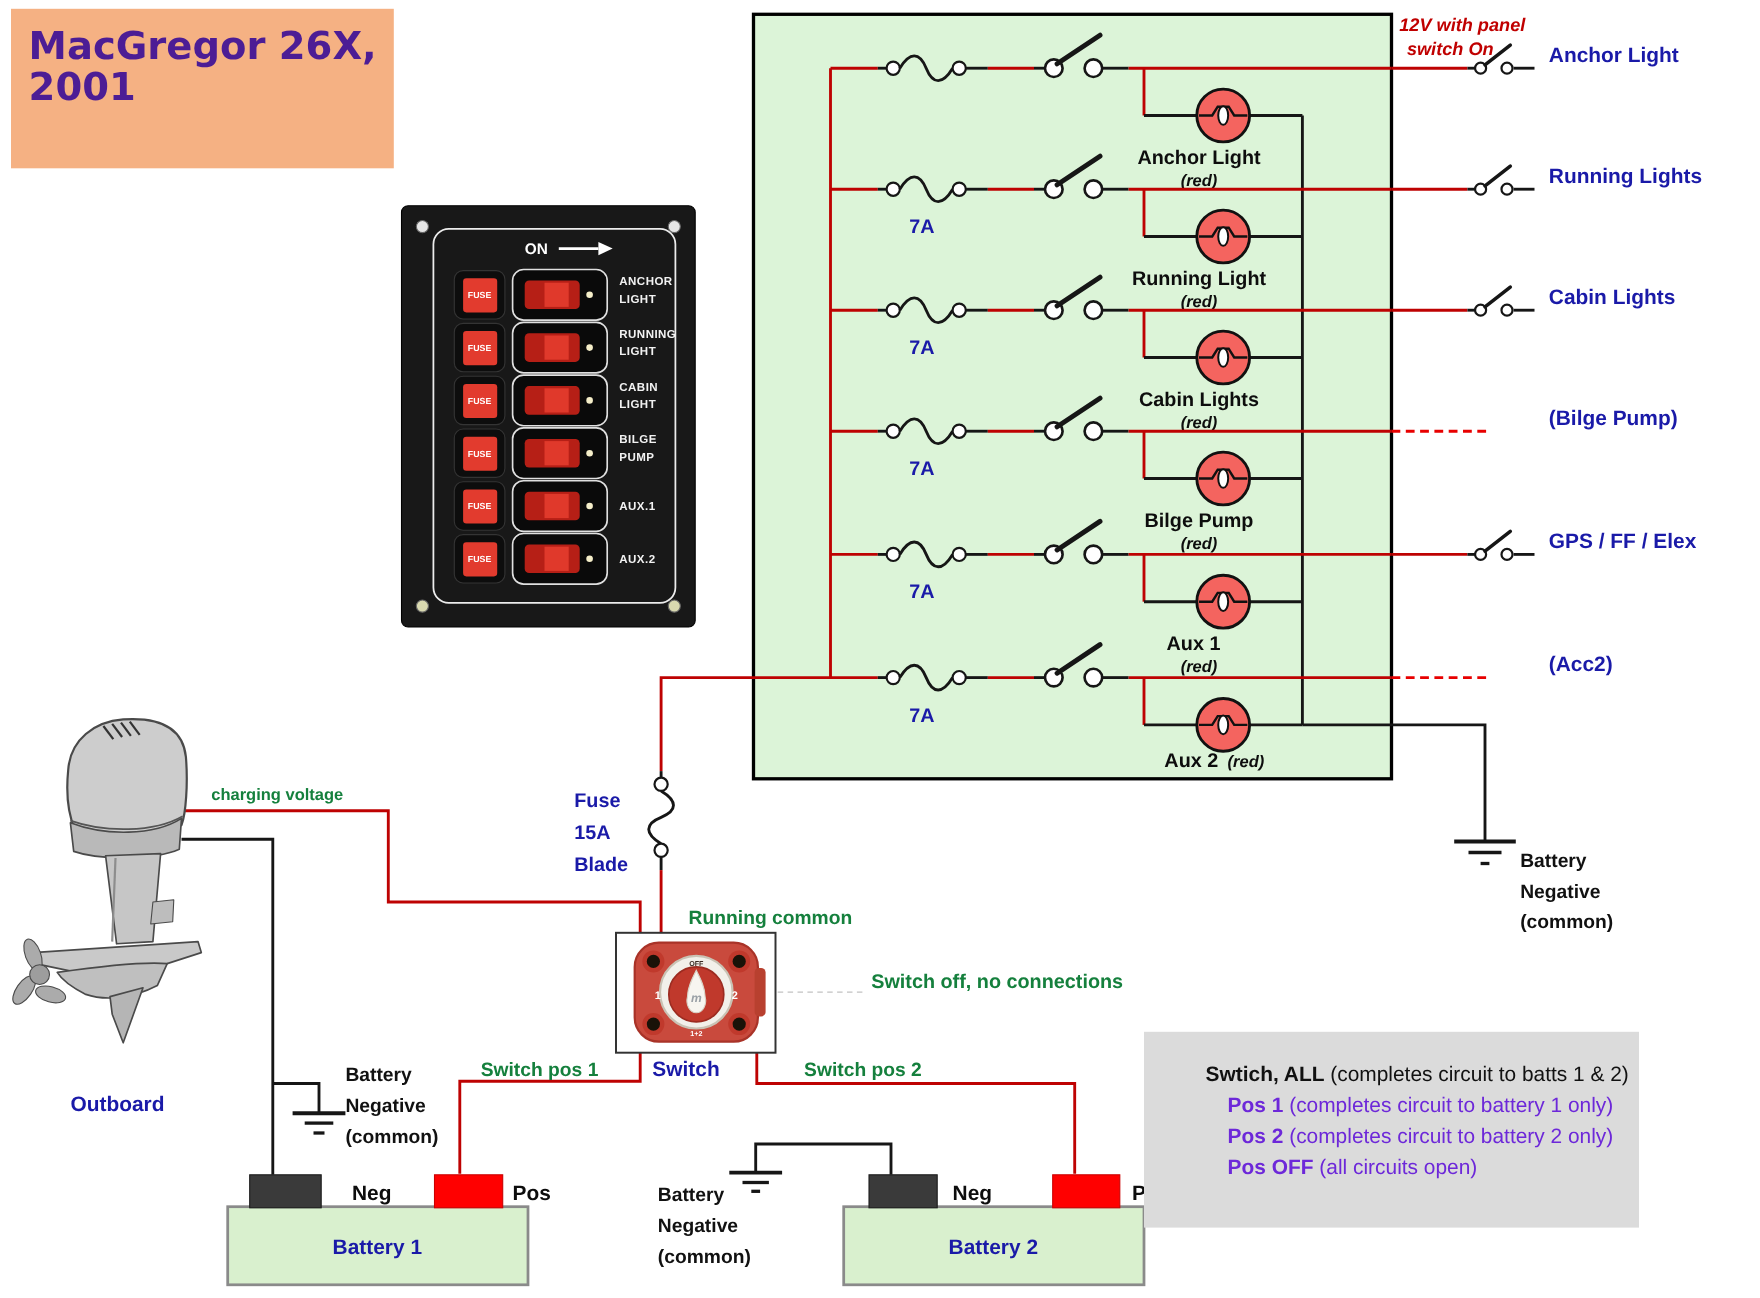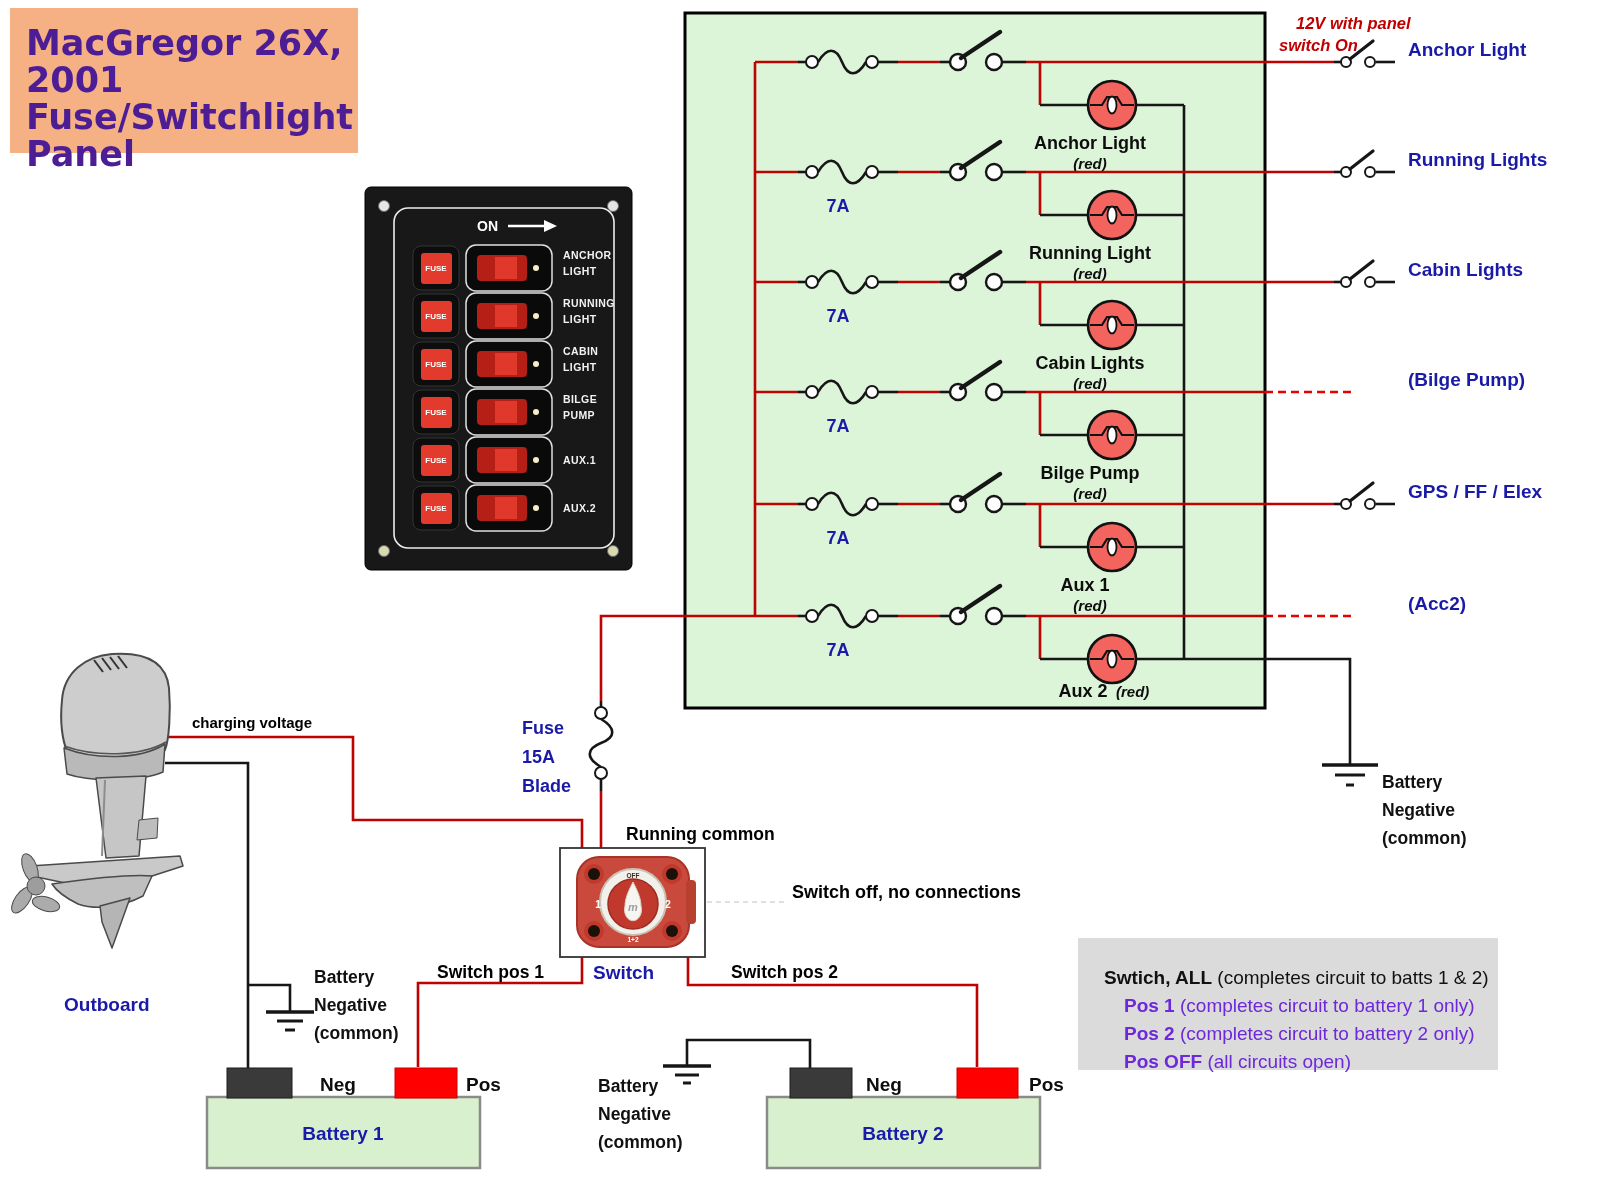--- a/index.html
+++ b/index.html
@@ -5,27 +5,27 @@
   html,body{margin:0;padding:0;background:#fff;}
   .canvas{position:relative;width:1600px;height:1180px;background:#ffffff;overflow:hidden;
           font-family:"Liberation Sans",sans-serif;}
   svg{position:absolute;left:0;top:0;}
   .lbl{position:absolute;white-space:nowrap;}
   .title-box{position:absolute;left:10px;top:8px;width:348px;height:145px;background:#f5b183;}
   .title-line{margin:0;padding:0 0 0 16px;font-family:"DejaVu Sans",sans-serif;
               font-weight:bold;font-size:35px;line-height:37px;color:#4c1d95;}
   .title-box .pad{height:17px;}
   .blue-b{color:#1a1aa8;font-weight:bold;}
-  .blk-b{color:#000000;font-weight:bold;}
+  .blk-b{color:#15803d;font-weight:bold;}
   .red-i{color:#c00000;font-weight:bold;font-style:italic;}
   .caption{position:absolute;left:685px;top:712px;width:580px;text-align:center;
            font-size:20px;font-weight:bold;color:#1a1aa8;}
   .gnd-lines div{font-size:17.5px;font-weight:bold;color:#111;line-height:28px;}
   .fuse-lines div{font-size:18px;font-weight:bold;color:#1a1aa8;line-height:29px;}
-  .legend{position:absolute;left:1078px;top:938px;width:420px;height:132px;background:#dbdbdb;}
+  .legend{position:absolute;left:1040px;top:938px;width:420px;height:178px;background:#dbdbdb;padding-left:30px;}
   .legend .l1{margin:26px 0 0 26px;font-size:19px;color:#111;line-height:28px;}
   .legend .ln{margin:0 0 0 46px;font-size:19px;color:#6d28d9;line-height:28px;}
   .legend b{font-weight:bold;}
   
   .s-ext{font:bold 19px "Liberation Sans",sans-serif;fill:#1a1aa8;}
   .s-7a{font:bold 18px "Liberation Sans",sans-serif;fill:#1a1aa8;text-anchor:middle;}
   .s-lamp{font:bold 18px "Liberation Sans",sans-serif;fill:#0d0d0d;text-anchor:middle;}
   .s-note{font:italic bold 15px "Liberation Sans",sans-serif;fill:#0d0d0d;text-anchor:middle;}
   .s-note-i{font:italic bold 15px "Liberation Sans",sans-serif;fill:#0d0d0d;text-anchor:start;}
   .s-pn{font:bold 10.5px "Liberation Sans",sans-serif;fill:#f2f2f2;letter-spacing:.4px;}
@@ -418,24 +418,23 @@
     <ellipse cx="30" cy="868" rx="7" ry="15" transform="rotate(-20 30 868)" fill="#ababab" stroke="#4a4a4a"></ellipse>
     <ellipse cx="22" cy="900" rx="7" ry="15" transform="rotate(35 22 900)" fill="#ababab" stroke="#4a4a4a"></ellipse>
     <ellipse cx="46" cy="904" rx="7" ry="14" transform="rotate(-75 46 904)" fill="#ababab" stroke="#4a4a4a"></ellipse>
     <circle cx="36" cy="886" r="9" fill="#9d9d9d" stroke="#4a4a4a"></circle>
   </g>
 </svg>
 
 <div class="title-box">
   <div class="pad"></div>
   <p class="title-line">MacGregor 26X, 2001</p>
-  <p class="title-line">Fuse/Switchlight Panel</p>
-</div>
-
-<div class="lbl red-i" style="left:1272px;top:14px;font-size:16.5px;margin-left:24px;">12V with panel</div>
+</div>
+
+<div class="lbl red-i" style="left:1272px;top:14px;font-size:16.5px;">12V with panel</div>
 <div class="lbl red-i" style="left:1279px;top:36px;font-size:16.5px;">switch On</div>
 
 
 <div class="lbl gnd-lines" style="left:1382px;top:768px;">
   <div>Battery</div>
   <div>Negative</div>
   <div>(common)</div>
 </div>
 
 <div class="lbl fuse-lines" style="left:522px;top:714px;">

